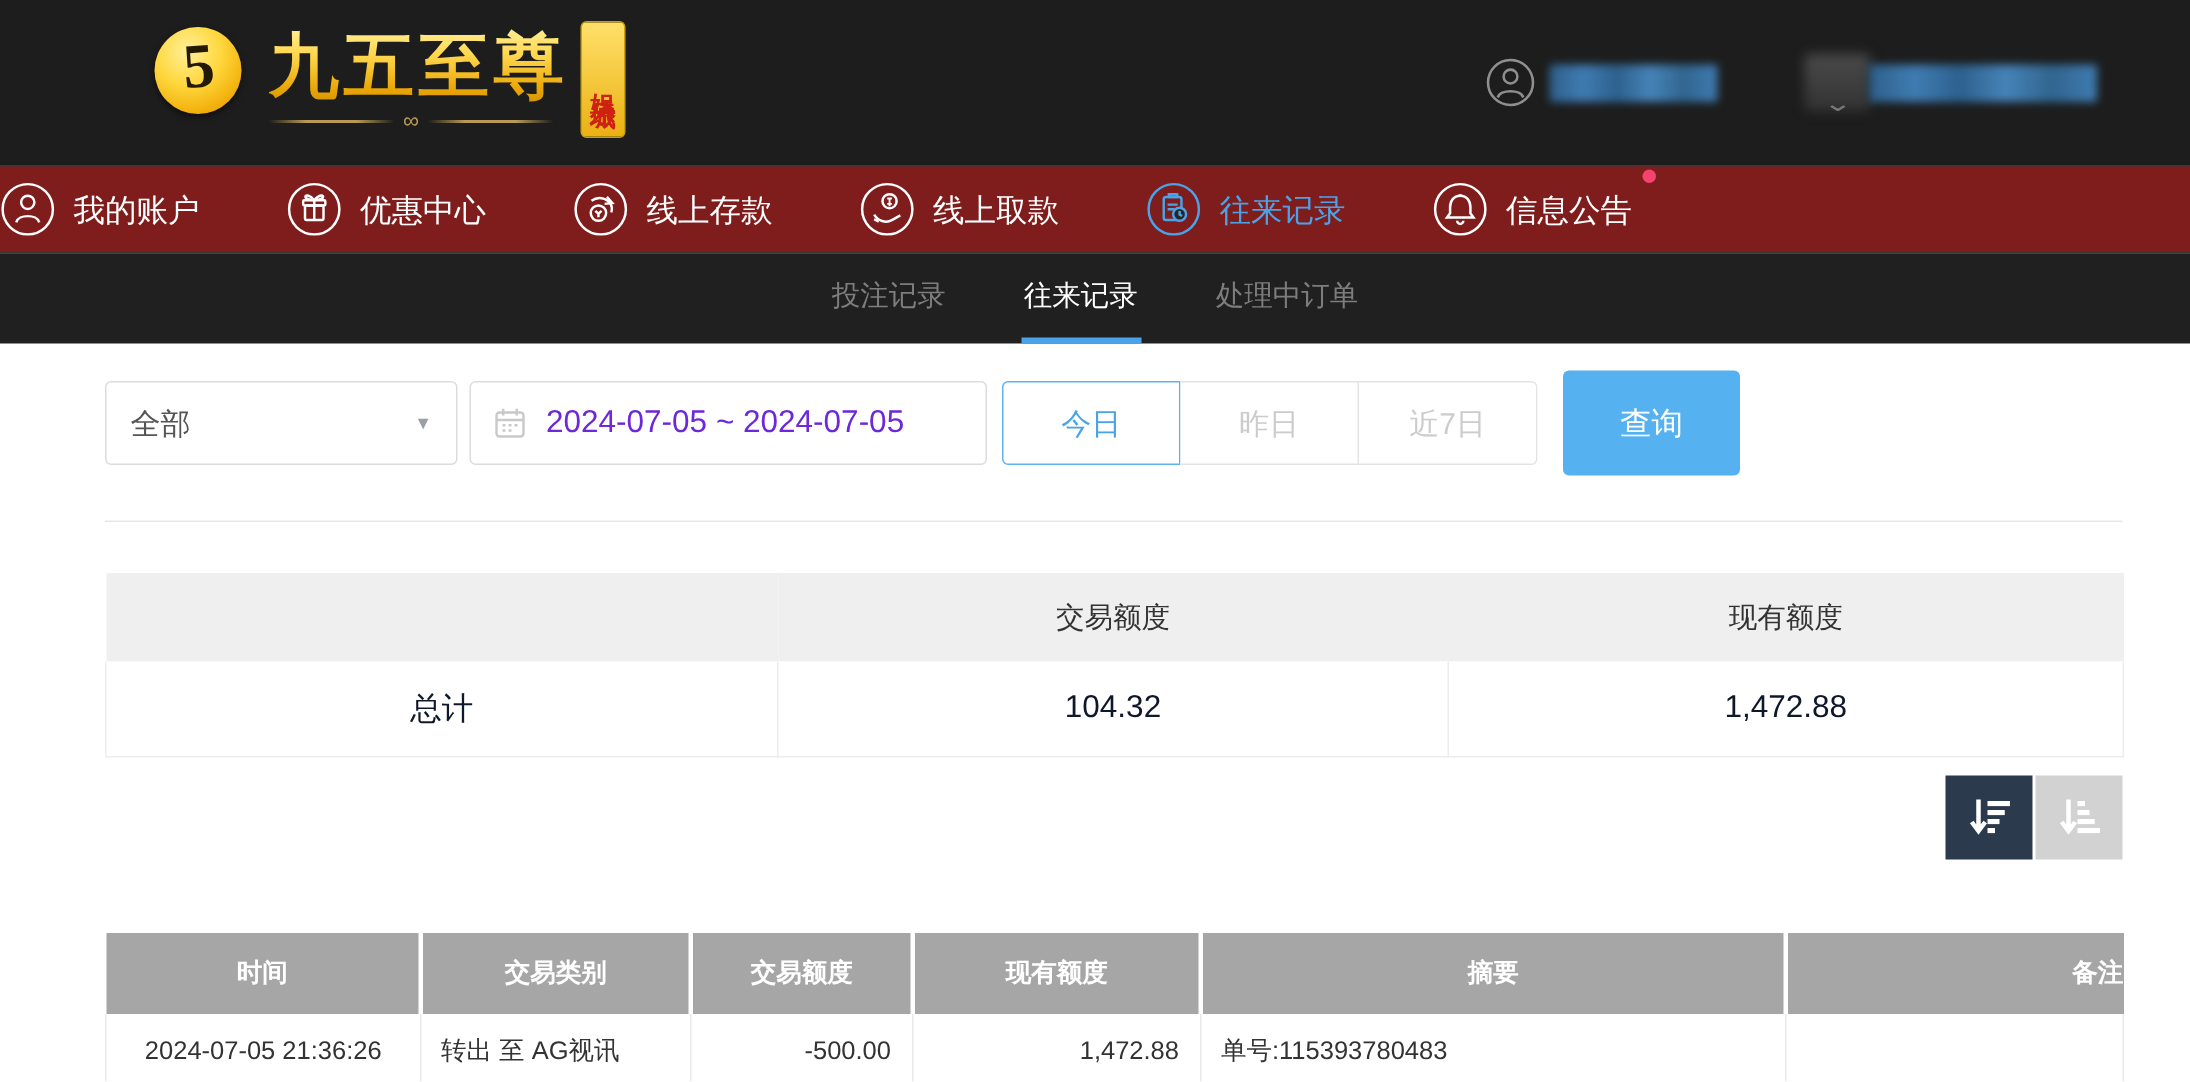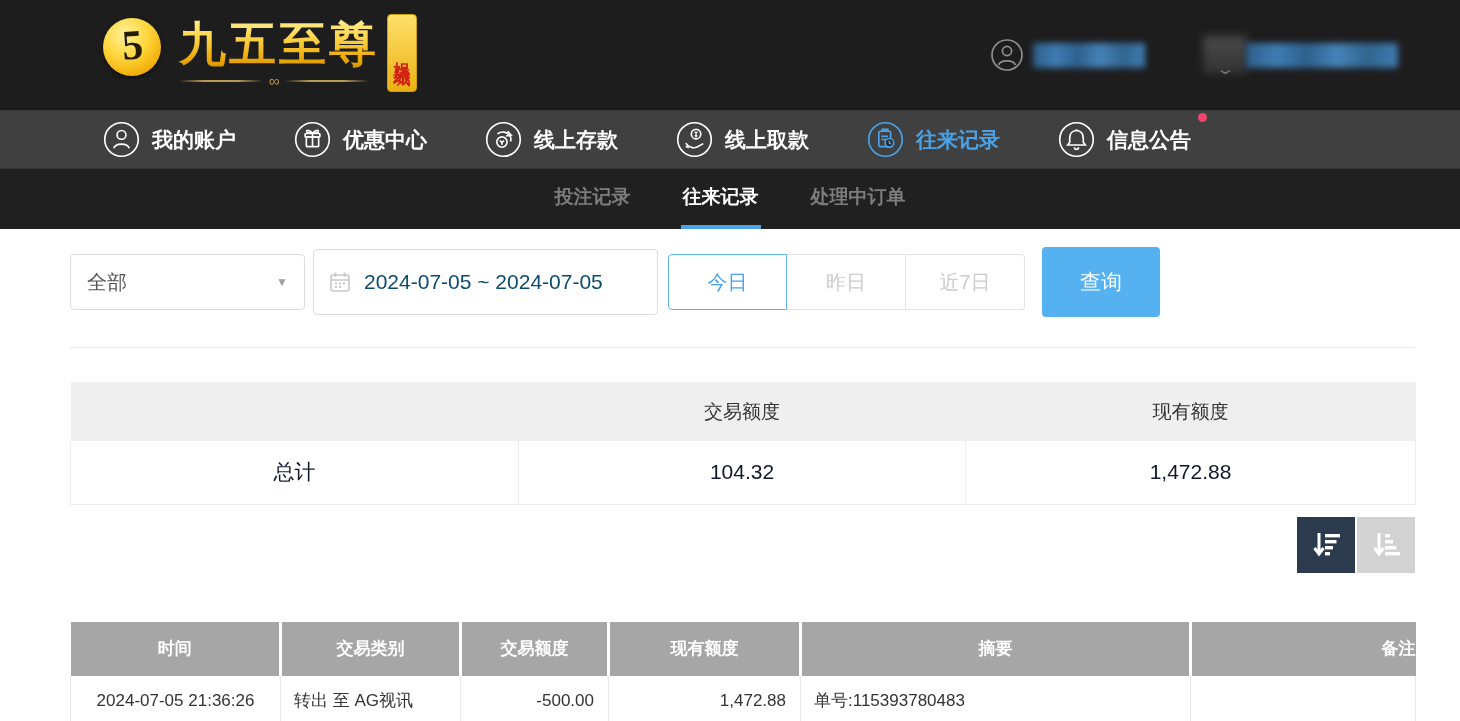--- a/index.html
+++ b/index.html
@@ -34,41 +34,41 @@
   .user-icon { width:34px; height:34px; }
   .blur-block { height:25px; border-radius:2px; filter:blur(3px);
     background:linear-gradient(90deg,#2e5f8a,#3f7cb2 20%,#2d618e 40%,#4683b8 60%,#31658f 80%,#3f7cb2); }
   .blur-name { width:112px; margin-left:9px; }
   .blur-balance { width:152px; margin-left:14px; }
   .blur-icon { width:44px; height:38px; margin-left:58px; border-radius:4px; filter:blur(4px);
     background:linear-gradient(180deg,#4a4a4a,#333); position:relative; }
   .chevron-down { color:#777; font-size:15px; margin-left:-28px; margin-top:28px; transform:scaleX(1.6); }
 
   
-  .navbar { height:59px; background:#404040; border-top:1px solid #3a3a3a; border-bottom:1px solid #383838;
-    display:flex; align-items:center; padding-left:103px; gap:58px;font-weight:bold; }
+  .navbar { height:59px; background:#7f1d1d; border-top:1px solid #3a3a3a; border-bottom:1px solid #383838;
+    display:flex; align-items:center; gap:58px; }
   .nav-item { display:flex; align-items:center; gap:12px; color:#ffffff; font-size:21px; cursor:pointer; position:relative; }
   .nav-item.active { color:#4aa3e8; }
   .nav-item svg { display:block; }
   .nav-dot { position:absolute; right:-16px; top:-8px; width:9px; height:9px; border-radius:50%; background:#f4436d; }
 
   
   .tabbar { height:60px; background:#202020; display:flex; justify-content:center; gap:48px; }
   .tab { font-size:19px; color:#7d7d7d; display:flex; align-items:center; padding:0 2px;
-    border-bottom:4px solid transparent; cursor:pointer;font-weight:bold; }
+    border-bottom:4px solid transparent; cursor:pointer; }
   .tab.active { color:#ffffff; border-bottom-color:#4aa3e8; }
 
   
   .content { padding-left:70px; }
   .filter-row { margin-top:18px; display:flex; align-items:center; }
   .select-box { width:235px; height:56px; border:1px solid #dcdcdc; border-radius:4px;
     display:flex; align-items:center; padding:0 16px; font-size:20px; color:#555; cursor:pointer; }
   .select-box .caret { margin-left:auto; color:#9aa0a6; font-size:12px; }
-  .date-box { width:345px; height:66px; border:1px solid #dcdcdc; border-radius:4px; margin-left:8px;
-    display:flex; align-items:center; padding:0 14px; font-size:21px; color:#0c4a6e; cursor:pointer; }
+  .date-box { width:345px; height:56px; border:1px solid #dcdcdc; border-radius:4px; margin-left:8px;
+    display:flex; align-items:center; padding:0 14px; font-size:21px; color:#6d28d9; cursor:pointer; }
   .date-box svg { margin-right:12px; flex:none; }
   .seg-group { display:flex; margin-left:10px; }
   .seg { width:119px; height:56px; display:flex; align-items:center; justify-content:center;
     font-size:20px; color:#cccccc; border:1px solid #e3e3e3; background:#fff; cursor:pointer; }
   .seg + .seg { border-left:none; }
   .seg:first-child { border-radius:4px 0 0 4px; }
   .seg:last-child { border-radius:0 4px 4px 0; }
   .seg.active { color:#4aa3e8; border:1px solid #5eb2ee; }
   .seg.active + .seg { border-left:none; }
   .query-btn { width:118px; height:70px; margin-left:17px; background:#55b1ef; border:none; border-radius:4px;

